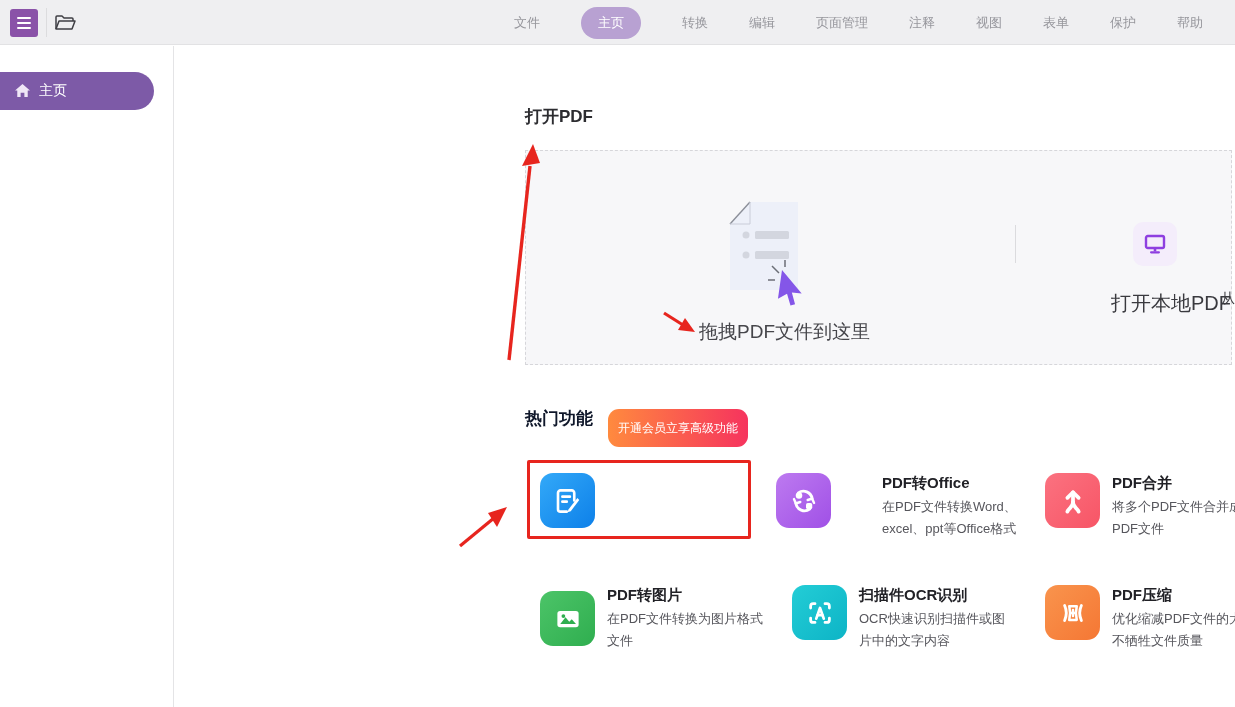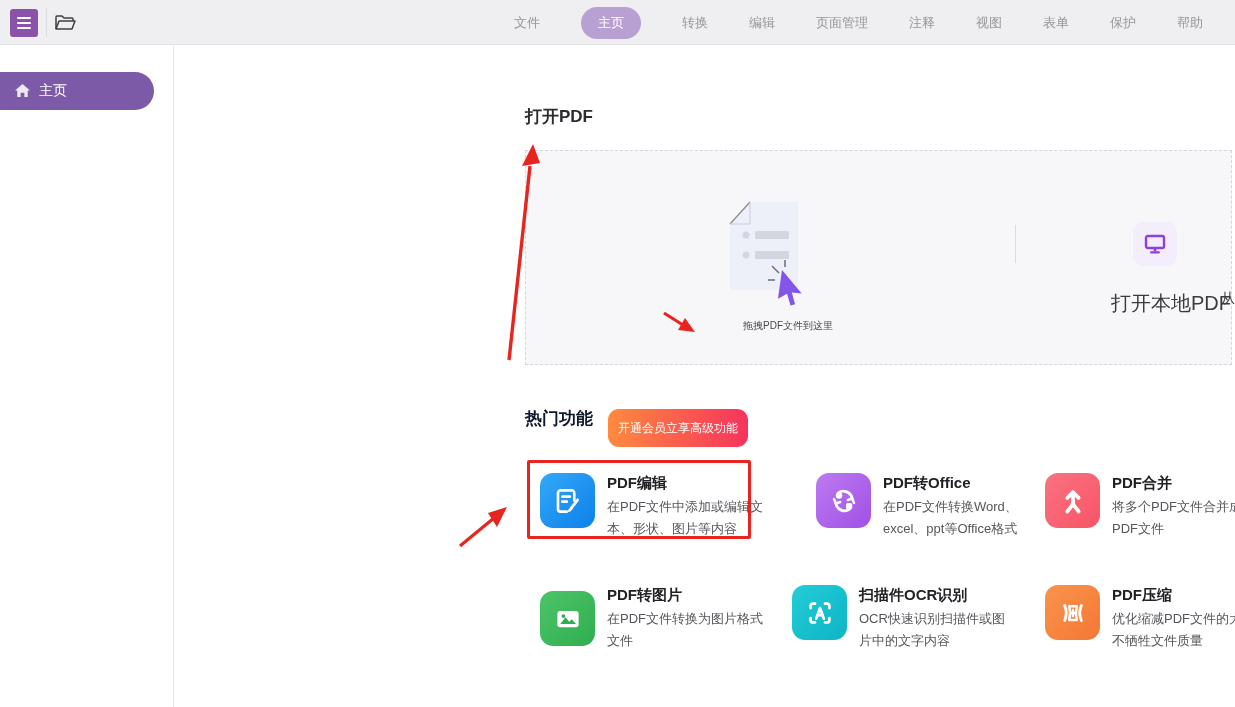--- a/index.html
+++ b/index.html
@@ -32,21 +32,21 @@
   .side-icon { margin-left:14px; width:16px; height:16px; display:flex; align-items:center; justify-content:center; }
   .side-item .lbl { margin-left:9px; font-size:14px; color:#3f3f44; }
   .rec-icon { width:15px; height:15px; background:#a7a7ac; border-radius:3px;
     display:flex; flex-direction:column; justify-content:center; align-items:center; gap:2px; }
   .rec-icon i { display:block; width:9px; height:1.6px; background:#fff; }
 
   
   .h-open { position:absolute; left:525px; top:105px; font-size:17px; font-weight:600; color:#2c2c30;text-align:center; }
   .dropzone { position:absolute; left:525px; top:150px; width:707px; height:215px;
     border:1px dashed #d6d6da; background:#f7f7f9; cursor:pointer; }
-  .drag-text { position:absolute; left:699px; top:319px; font-size:10px; color:#46464b;margin-left:44px; }
+  .drag-text { position:absolute; left:699px; top:319px; font-size:19px; color:#46464b; }
   .dz-sep { position:absolute; left:1015px; top:225px; width:1px; height:38px; background:#dbdbde; }
   .local-tile { position:absolute; left:1133px; top:222px; width:44px; height:44px;
     background:#f4edfb; border-radius:10px; display:flex; align-items:center; justify-content:center; cursor:pointer; }
   .local-label { position:absolute; left:1111px; top:290px; font-size:20px; color:#3a3a3f; cursor:pointer; }
   .clipped-label { position:absolute; left:1221px; top:290px; font-size:14px; color:#3a3a3f; white-space:nowrap; }
 
   
   .h-hot { position:absolute; left:525px; top:407px; font-size:17px; font-weight:600; color:#0f172a; }
   .vip-badge { position:absolute; left:608px; top:409px; height:38px; padding:0 10px;
     border-radius:11px; background:linear-gradient(90deg,#ff8a3e,#f6335e);
@@ -147,28 +147,23 @@
 
 <div class="card" style="left:540px; top:473px;">
   <div class="cicon ic-blue">
     <svg width="30" height="30" viewBox="0 0 24 24" fill="none" stroke="#fff" stroke-width="2.1" stroke-linecap="round" stroke-linejoin="round">
       <path d="M17 11.5 V5.5 a2 2 0 0 0 -2-2 H6 a2 2 0 0 0 -2 2 v13 a2 2 0 0 0 2 2 h5"></path>
       <path d="M7.5 8.5 H13.5"></path>
         <path d="M7.5 12.5 H11"></path>
       <path d="M19.5 9.5 L12.5 18.5 L11.5 21 L14.2 20.2 L21 11.2 Z" fill="#fff" stroke="none"></path>
     </svg>
   </div>
-  <div class="ctext">
-    <div class="ctitle">PDF编辑</div>
-    <div class="cline">在PDF文件中添加或编辑文</div>
-    <div class="cline">本、形状、图片等内容</div>
-  </div>
-</div>
-
-<div class="card" style="left:816px; top:473px;">
+</div>
+
+<div class="card" style="left:776px; top:473px;gap:39px;">
   <div class="cicon ic-purple">
     <svg width="30" height="30" viewBox="0 0 24 24" fill="none" stroke="#fff" stroke-width="2.3" stroke-linecap="round">
       <path d="M5.5 14 a7 7 0 0 0 11 4.5"></path>
       <path d="M18.5 10 a7 7 0 0 0 -11 -4.5"></path>
       <path d="M4 10.5 L5.5 14 L9 12.8" stroke-width="2"></path>
       <path d="M20 13.5 L18.5 10 L15 11.2" stroke-width="2"></path>
       <circle cx="8" cy="7.5" r="2.6" fill="#fff" stroke="none"></circle>
       <rect x="13.6" y="13.6" width="5" height="5" rx="1.4" fill="#fff" stroke="none"></rect>
     </svg>
   </div>

